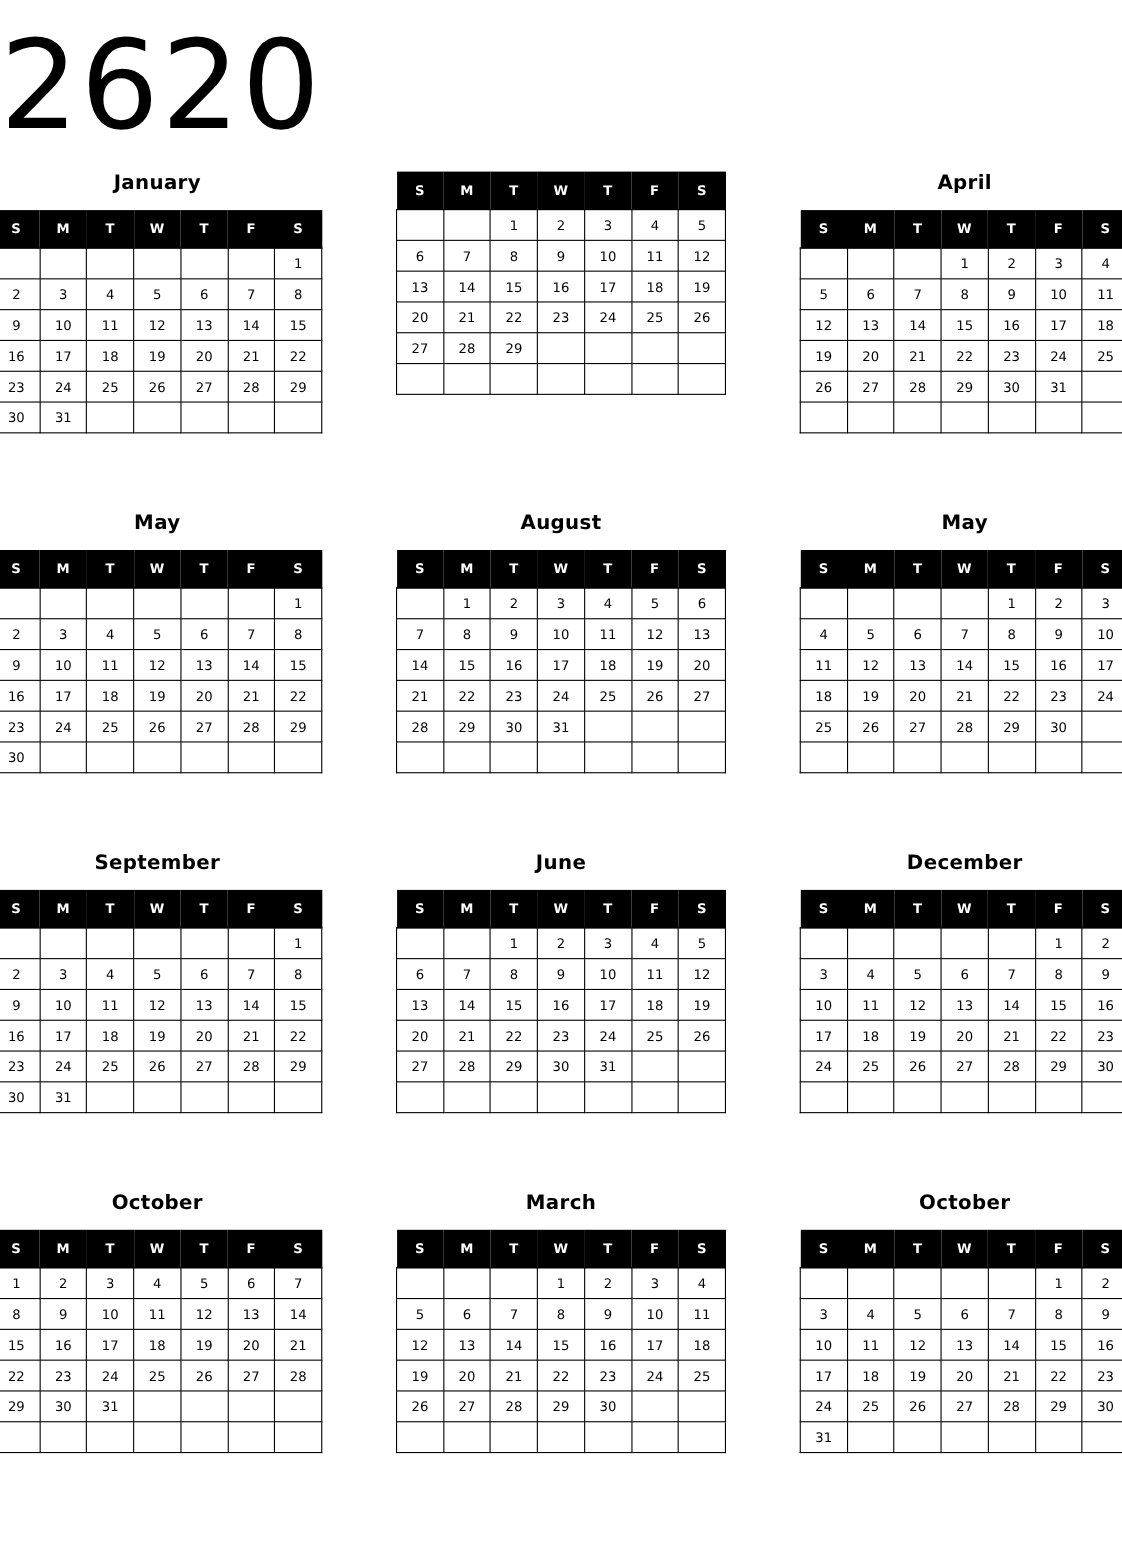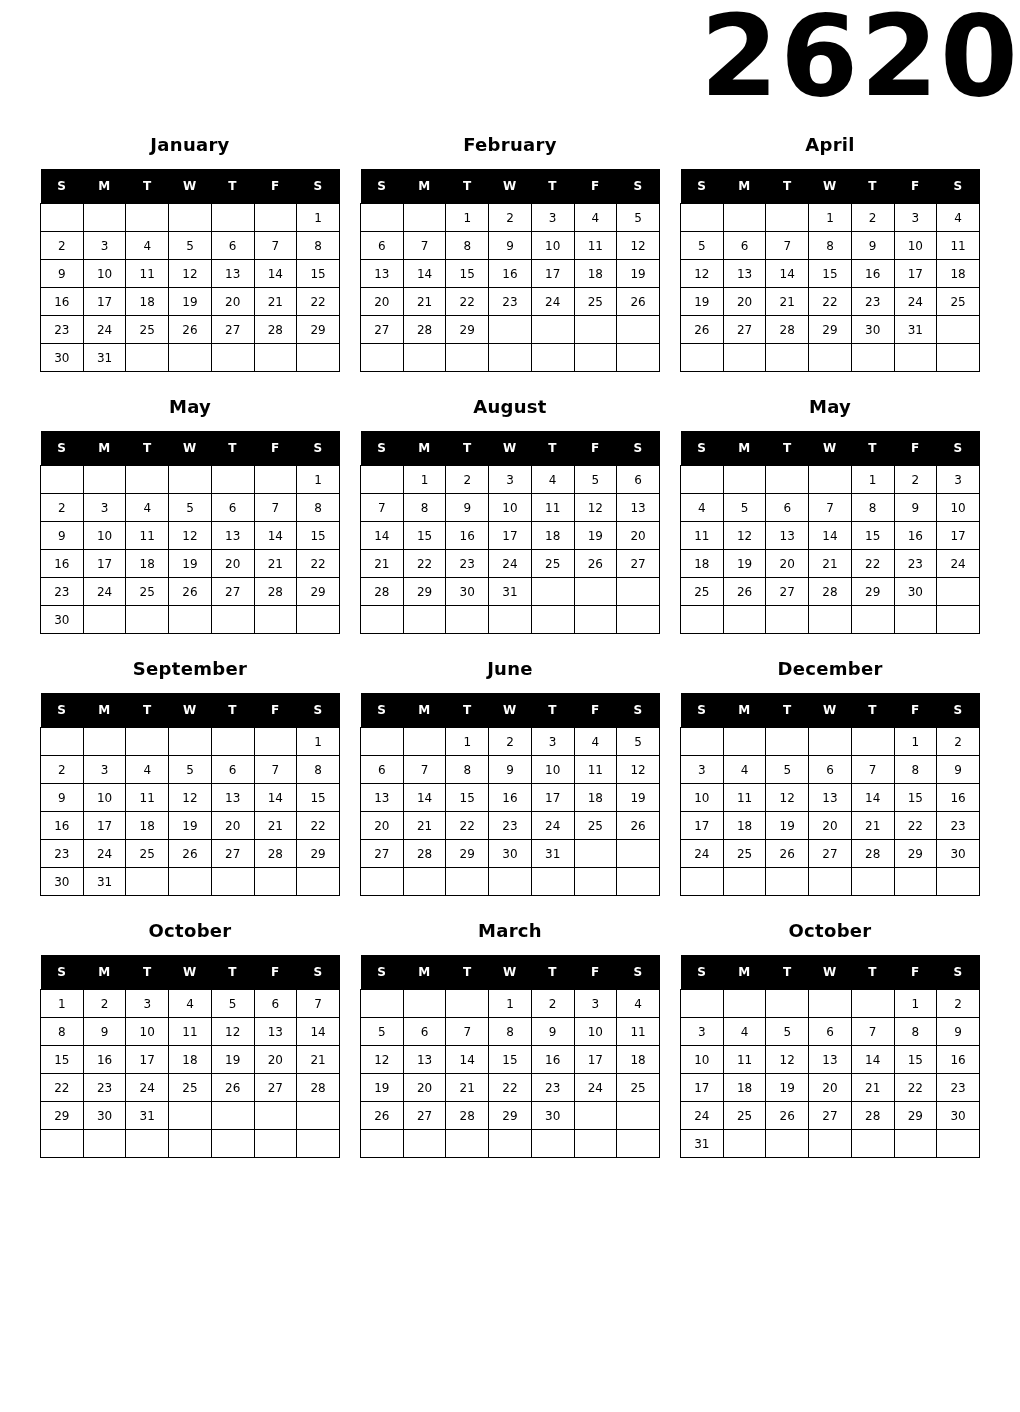--- a/index.html
+++ b/index.html
@@ -9,37 +9,39 @@
   }
   body {
     width: 1020px;
     height: 1412px;
     font-family: "DejaVu Sans", "Liberation Sans", sans-serif;
     color: #000000;
     position: relative;
     overflow: hidden;
   }
   .year-title {
-    text-align: right;
+    text-align: left;
     font-size: 112px;
-    font-weight: bold;
+    font-weight: normal;
     letter-spacing: 2px;
     line-height: 1;
     margin: 0;
+    padding-top: 22px;
     font-family: "DejaVu Sans", "Liberation Sans", sans-serif;
   }
   .calendar-grid {
     margin: 0 auto;
     width: 960px;
     display: grid;
     grid-template-columns: repeat(3, 320px);
     justify-content: center;
     column-gap: 0px;
     row-gap: 0px;
     padding-top: 22px;
+    gap: 47px;
   }
   .month {
     width: 320px;
     box-sizing: border-box;
   }
   .month-name {
     text-align: center;
     font-size: 18px;
     font-weight: bold;
     margin: 0 0 14px 0;
@@ -149,21 +151,20 @@
             <td class="empty"></td>
             <td class="empty"></td>
             <td class="empty"></td>
             <td class="empty"></td>
           </tr>
         </tbody>
       </table>
       <div class="month-spacer"></div>
     </div>
     <div class="month">
-      <div class="month-name">February</div>
       <table class="month-table">
         <thead>
           <tr>
             <th>S</th>
             <th>M</th>
             <th>T</th>
             <th>W</th>
             <th>T</th>
             <th>F</th>
             <th>S</th>

